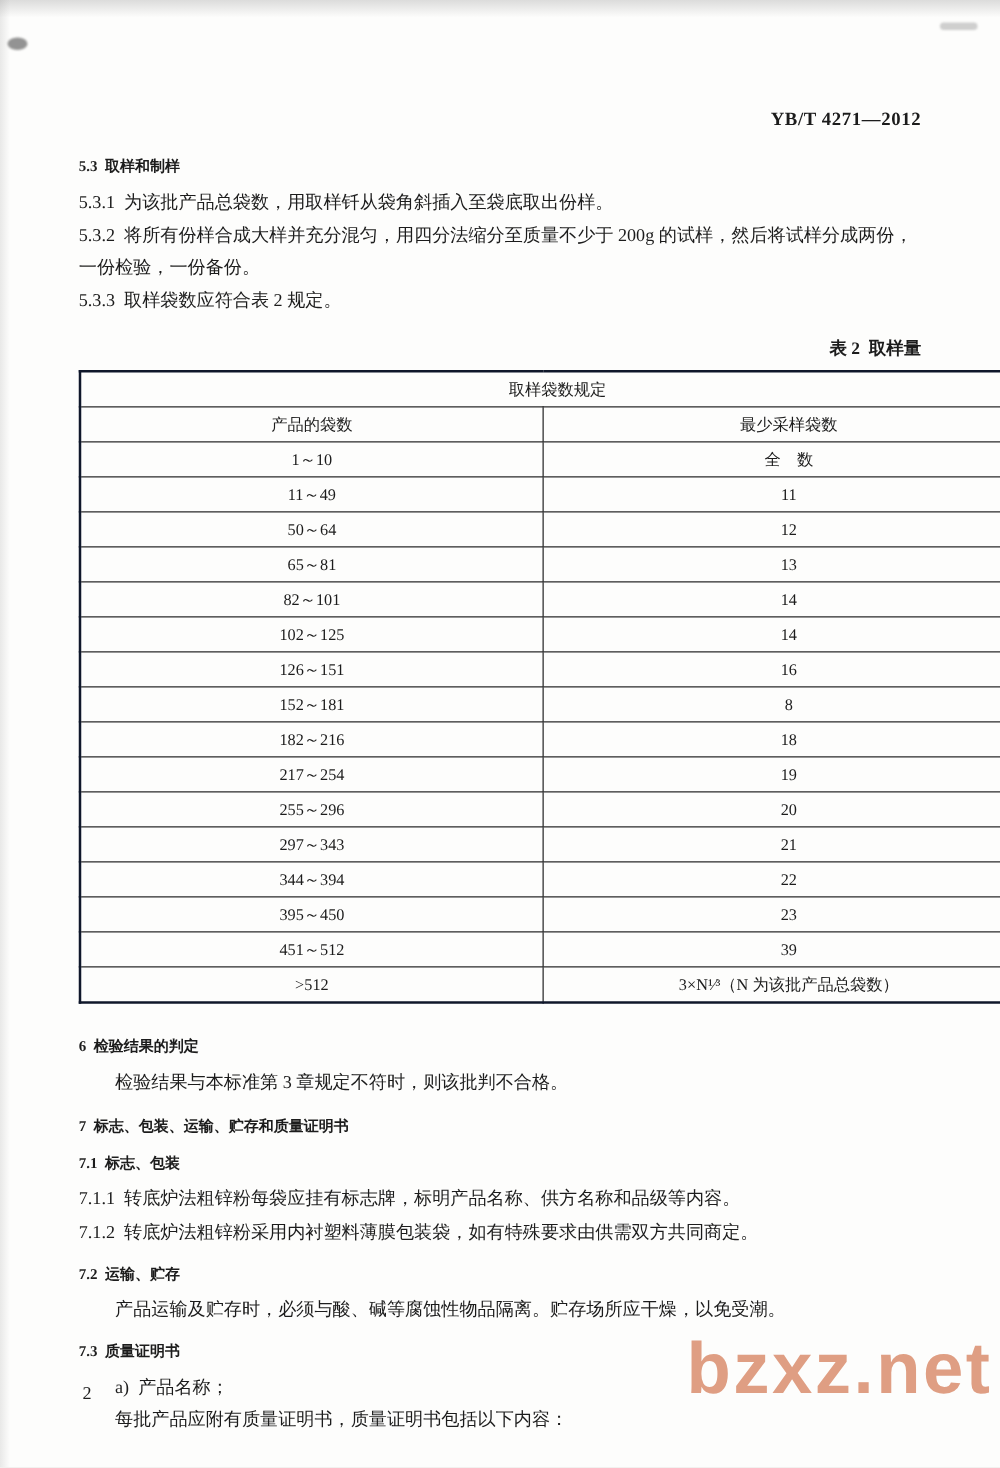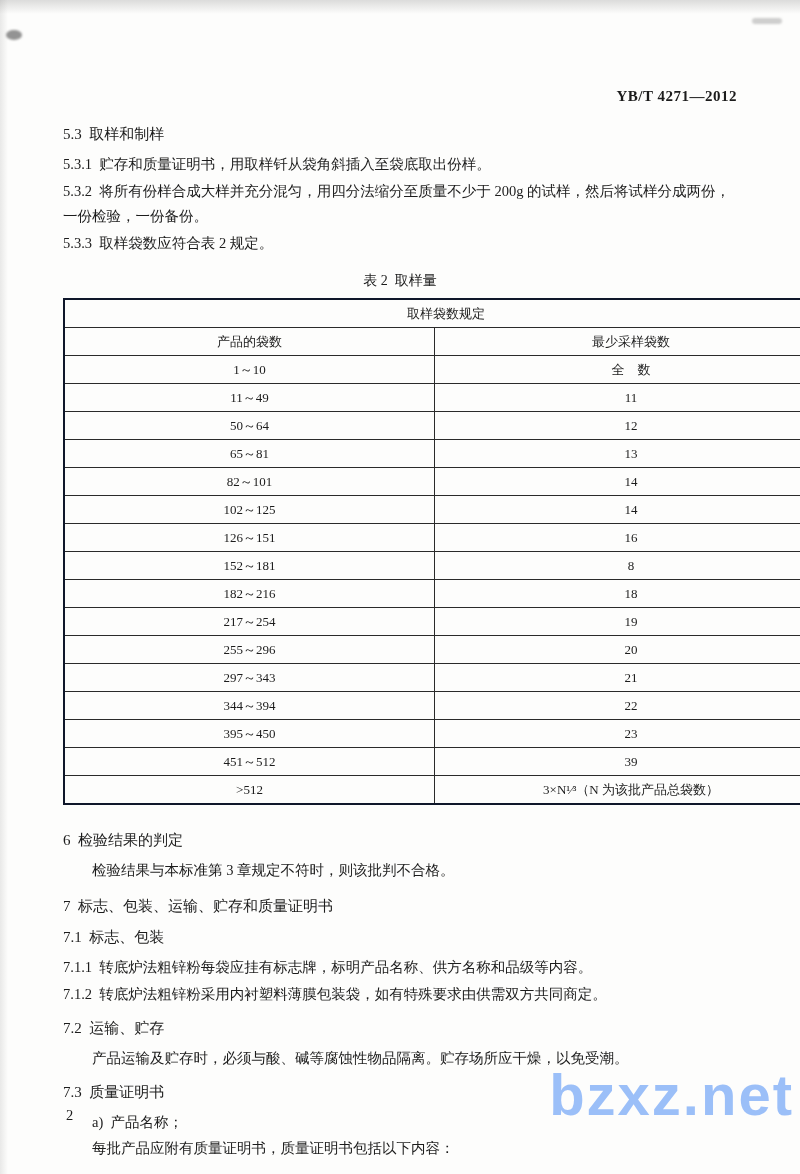--- a/index.html
+++ b/index.html
@@ -42,37 +42,37 @@
 
   .doc-num {
     font-weight: bold;
     font-size: 15px;
     letter-spacing: 0.5px;
     margin-bottom: 20px;
     text-align: right;
   }
 
   .h-sec {
-    font-weight: normal;
-    font-size: 15px;
+    font-weight: bold;
+    font-size: 12px;
     margin: 12px 0 8px 0;
     white-space: pre-wrap;
   }
   .para {
     font-size: 14.5px;
     line-height: 1.72;
     margin: 2px 0;
     white-space: pre-wrap;
   }
   .para.indent { text-indent: 2em; }
   .para.indent-a { padding-left: 2em; }
 
   .table-title {
-    text-align: center;
-    font-weight: normal;
+    text-align: right;
+    font-weight: bold;
     font-size: 14px;
     margin: 16px 0 8px 0;
     white-space: pre-wrap;
   }
 
   table.sampling {
     width: 766px;
     border-collapse: collapse;
     border: 2px solid #0f172a;
     font-size: 13px;
@@ -88,21 +88,21 @@
   table.sampling .caption-row th { height: 29px; }
   table.sampling col.c1 { width: 48.5%; }
 
   .wm {
     position: absolute;
     right: 6px;
     bottom: 46px;
     font-family: "Liberation Sans", "DejaVu Sans", sans-serif;
     font-size: 58px;
     font-weight: bold;
-    color: #3b82f6;
+    color: #c2410c;
     opacity: 0.5;
     letter-spacing: 2px;
     pointer-events: none;
   }
 
   .page-num {
     position: absolute;
     left: 66px;
     bottom: 50px;
     font-size: 14.5px;
@@ -118,21 +118,21 @@
   <div class="scan-top"></div>
   <div class="scan-left"></div>
   <div class="scan-smudge"></div>
   <div class="scan-streak"></div>
 
   <div class="content">
 
     <div class="doc-num">YB/T 4271—2012</div>
 
     <div class="h-sec">5.3  取样和制样</div>
-    <div class="para">5.3.1  贮存和质量证明书，用取样钎从袋角斜插入至袋底取出份样。</div>
+    <div class="para">5.3.1  为该批产品总袋数，用取样钎从袋角斜插入至袋底取出份样。</div>
     <div class="para">5.3.2  将所有份样合成大样并充分混匀，用四分法缩分至质量不少于 200g 的试样，然后将试样分成两份，一份检验，一份备份。</div>
     <div class="para">5.3.3  取样袋数应符合表 2 规定。</div>
 
     <div class="table-title">表 2  取样量</div>
 
     <table class="sampling">
       <colgroup>
           <col class="c1">
           <col class="c2">
         </colgroup>

